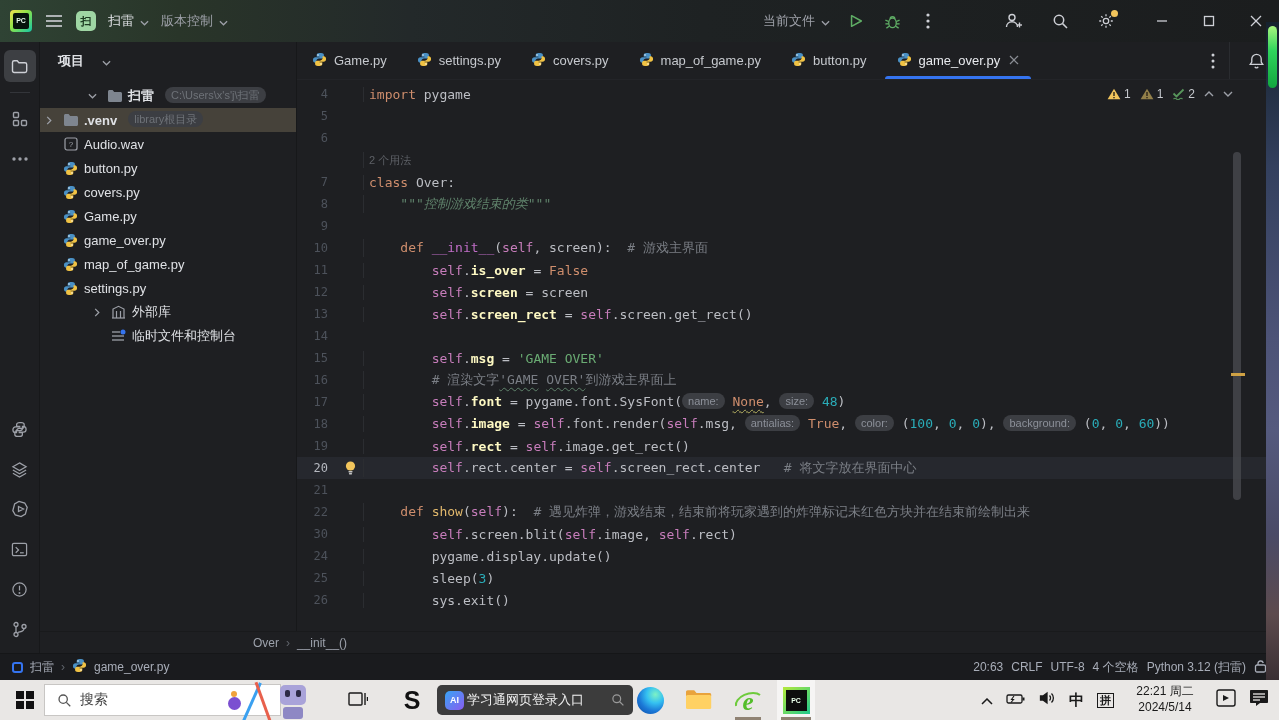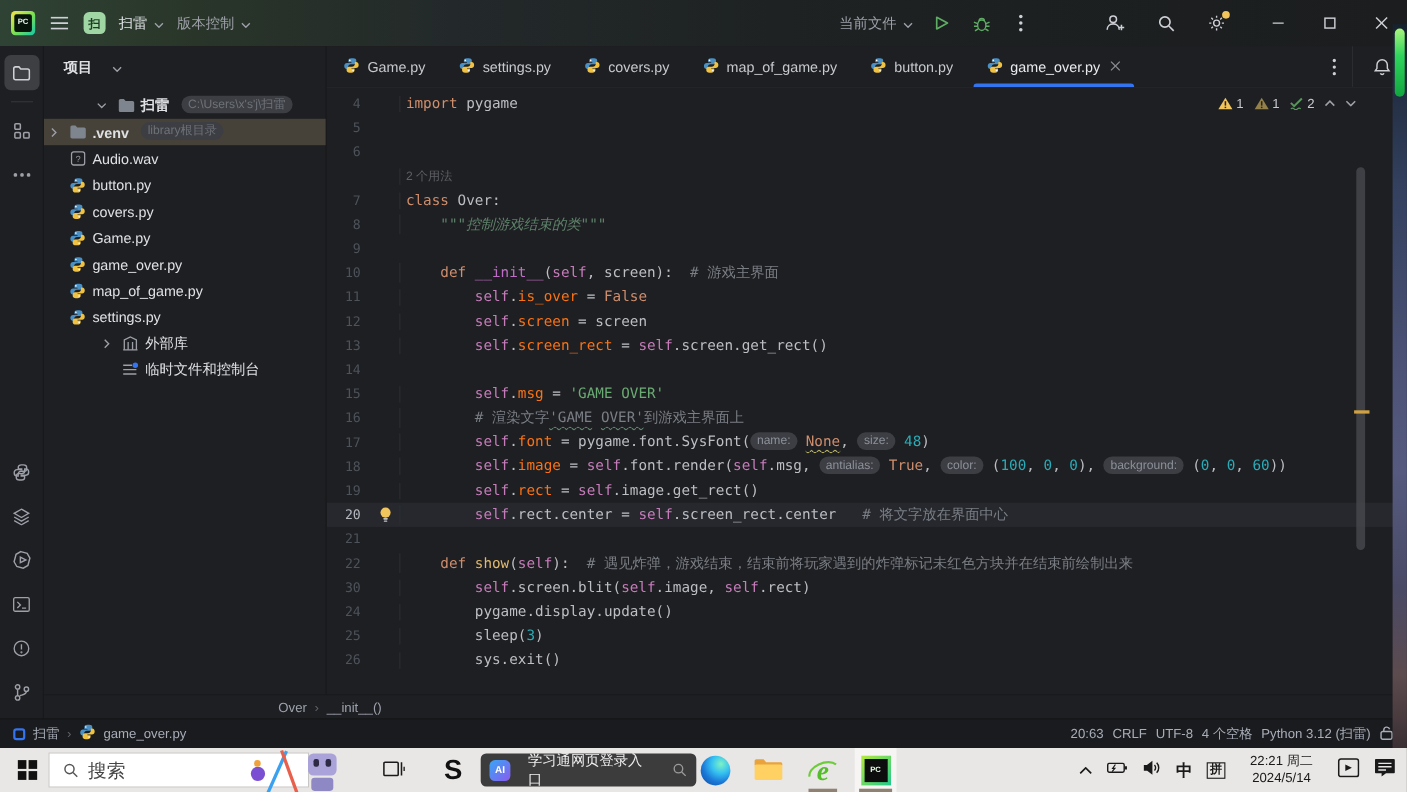--- a/index.html
+++ b/index.html
@@ -72,21 +72,21 @@
   .crow.current{background:#26282e}
   .gut{width:40px;flex:0 0 40px;text-align:right;padding-right:9px;color:#4d525b;font-size:12px}
   .crow.current .gut{color:#b6b9c0}
   .bulbcell{width:26px;flex:0 0 26px;display:flex;align-items:center;justify-content:center}
   .ctext{border-left:1px solid #2b2d31;padding-left:5px;color:#bcbec4}
   .kw{color:#cf8e6d}
   .self{color:#c77dbb}
   .magic{color:#c06dc7}
   .fn{color:#e2b96d}
   .pl{color:#bcbec4}
-  .attr{color:#f97316;font-weight:normal}
+  .attr{color:#fef9c3;font-weight:bold}
   .str{color:#6aab73}
   .doc{color:#5f826b;font-style:italic}
   .cmt{color:#7a7e85}
   .num{color:#2aacb8}
   .hint{display:inline-block;background:#3c3e43;color:#8c9099;border-radius:9px;padding:0 6px;
     font-family:"Liberation Sans",sans-serif;font-size:11px;line-height:16px;transform:translateY(-1px)}
   .warn{text-decoration:underline wavy #b3ae60;text-underline-offset:3px;text-decoration-thickness:1px}
   .sq{text-decoration:underline wavy #5f826b;text-underline-offset:3px;text-decoration-thickness:1px}
   .inlayblock{font-family:"Liberation Sans",sans-serif;font-size:11px;color:#5d6066}
 
@@ -105,21 +105,21 @@
   .statusbar{height:27px;flex:0 0 27px;background:#1a1b1e;border-top:1px solid #151618;display:flex;align-items:center;
     font-size:12px;color:#a8adb8;padding:0 12px}
   .sb-left{display:flex;align-items:center;gap:7px}
   .sb-proj-icon{width:11px;height:11px;border:2px solid #3574f0;border-radius:3px}
   .sb-right{margin-left:auto;display:flex;align-items:center;gap:8px}
 
   
   .taskbar{height:40px;flex:0 0 40px;background:#e9e7e5;position:relative;color:#1a1a1a}
   .tk{position:absolute;display:flex;align-items:center;justify-content:center}
   .searchbox{left:44px;top:4px;width:237px;height:32px;background:#fff;border:1px solid #c8c6c4;
-    display:flex;align-items:center;gap:8px;padding-left:12px;font-size:17px;color:#454545;position:absolute}
+    display:flex;align-items:center;gap:8px;padding-left:12px;font-size:14px;color:#454545;position:absolute}
   .searchbox .art{position:absolute;right:-58px;top:-2px;width:110px;height:40px;pointer-events:none}
   .art .ball{position:absolute;left:0;top:14px;width:13px;height:13px;border-radius:50%;background:#7b4fd1}
   .art .ball::after{content:"";position:absolute;left:3px;top:-6px;width:6px;height:6px;border-radius:50%;background:#f0a23c}
   .art .l1{position:absolute;left:22px;top:-2px;width:3px;height:44px;background:#3aa0f0;transform:rotate(24deg)}
   .art .l2{position:absolute;left:34px;top:-2px;width:3px;height:44px;background:#e8604c;transform:rotate(-20deg)}
   .art .bot-head{position:absolute;left:52px;top:2px;width:26px;height:20px;border-radius:5px;background:#a9a3d9}
   .art .bot-head::before,.art .bot-head::after{content:"";position:absolute;top:5px;width:5px;height:7px;border-radius:2px;background:#2c2a45}
   .art .bot-head::before{left:5px}.art .bot-head::after{right:5px}
   .art .bot-body{position:absolute;left:55px;top:24px;width:20px;height:12px;border-radius:3px;background:#8e88c4}
   .runline{position:absolute;bottom:0;height:3px;background:#8f8273}
@@ -694,21 +694,21 @@
     <span class="tk" style="left:348px;top:10px">
       <svg width="20" height="18" viewBox="0 0 20 18" fill="none" stroke="#1a1a1a" stroke-width="1.4">
           <rect x="1" y="3" width="13" height="12" rx="1"></rect>
           <line x1="17" y1="3" x2="17" y2="15"></line>
           <line x1="19.5" y1="7" x2="19.5" y2="11"></line>
         </svg>
     </span>
 
     <span class="tk" style="left:398px;top:6px;width:28px;height:28px;font-weight:bold;font-size:25px;color:#111">S</span>
 
-    <div class="tk" style="left:437px;top:5px;width:196px;height:30px;background:#3c3c3c;border-radius:5px;justify-content:flex-start;gap:16px;padding:0 8px">
+    <div class="tk" style="left:437px;top:5px;width:196px;height:30px;background:#3c3c3c;border-radius:5px;justify-content:flex-start;gap:3px;padding:0 8px">
       <span style="width:19px;height:19px;border-radius:5px;background:linear-gradient(135deg,#37a5f5,#8a5cf0);color:#fff;font-size:9px;font-weight:bold;display:flex;align-items:center;justify-content:center">AI</span>
       <span style="color:#f0f0f0;font-size:13px;flex:1">学习通网页登录入口</span>
       <svg width="14" height="14" viewBox="0 0 17 17" fill="none" stroke="#9a9a9a" stroke-width="1.5">
           <circle cx="7" cy="7" r="4.7"></circle>
           <line x1="10.6" y1="10.6" x2="15" y2="15"></line>
         </svg>
     </div>
 
     <span class="tk" style="left:637px;top:7px">
         <span class="edge-ic"></span>

